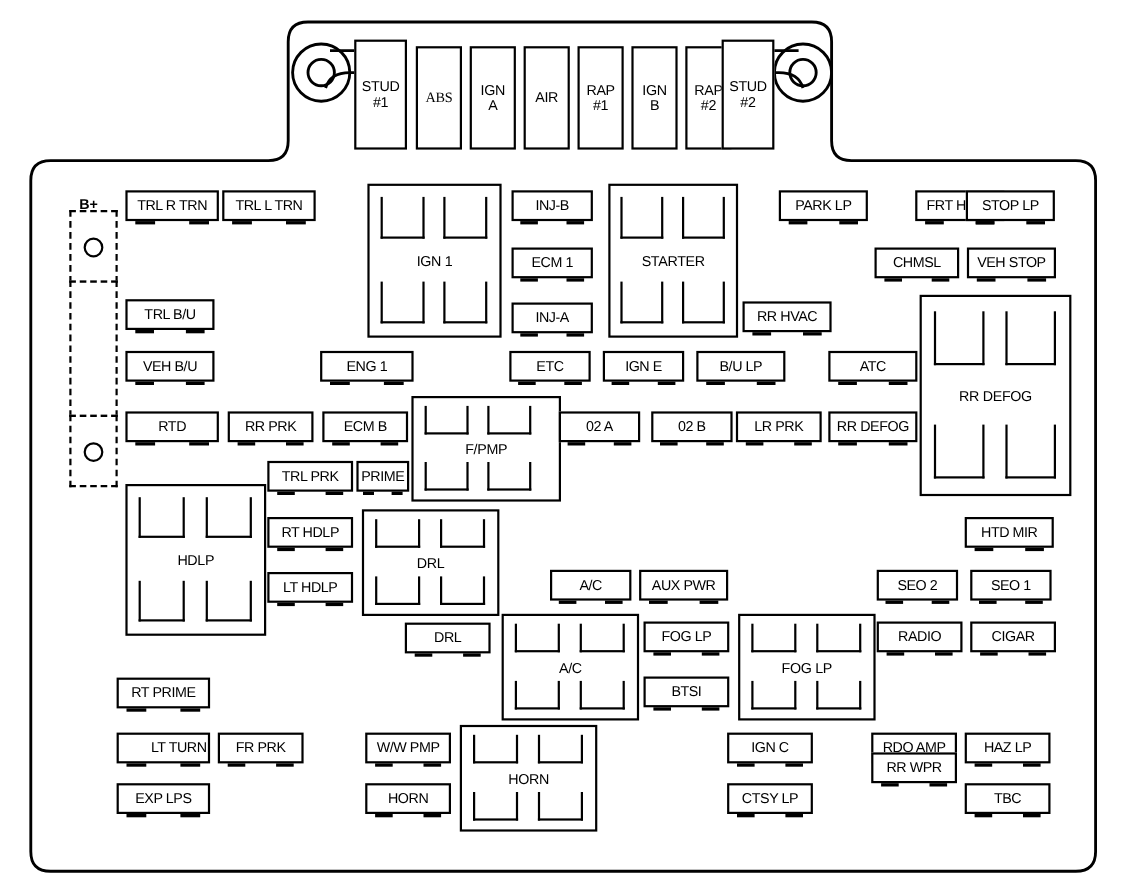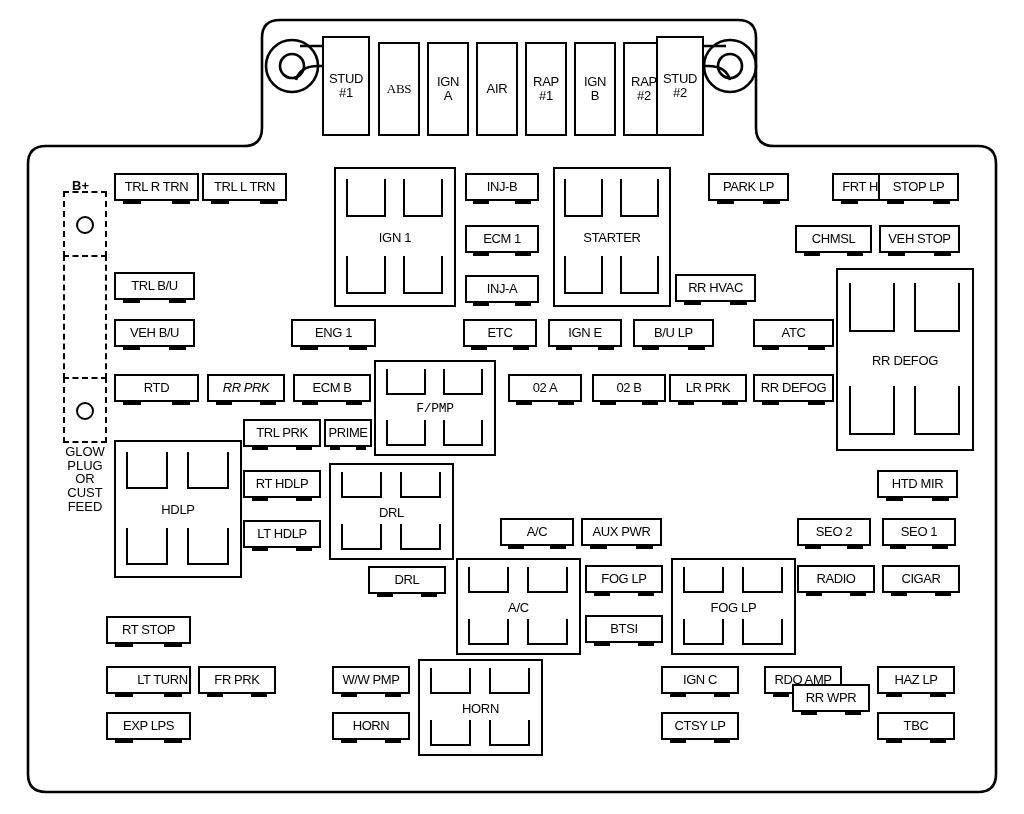--- a/index.html
+++ b/index.html
@@ -152,25 +152,20 @@
   <div class="bplus" style="left: 72px; top: 178px;">B+</div>
 
   <div class="dashbox" style="left:63px; top:191px; width:44px; height:66px;"></div>
   <div class="terminal-hole" style="left:76px; top:216px; width:18px; height:18px;"></div>
 
   <div class="dashbox" style="left:63px; top:255px; width:44px; height:124px;"></div>
 
   <div class="dashbox" style="left:63px; top:377px; width:44px; height:66px;"></div>
   <div class="terminal-hole" style="left:76px; top:402px; width:18px; height:18px;"></div>
 
-  <div class="plain-label" style="left:50px; top:445px; width:70px;">GLOW
-PLUG
-OR
-CUST
-FEED</div>
 
   <div id="top-fuse-layer">
       <div class="vfuse" style="left: 322px; top: 36px; width: 48px; height: 100px; white-space: pre-line;">STUD
 #1</div>
       <div class="vfuse" style="left: 378px; top: 42px; width: 42px; height: 94px; white-space: pre-line; font-family: Liberation Serif, serif;">ABS</div>
       <div class="vfuse" style="left: 427px; top: 42px; width: 42px; height: 94px; white-space: pre-line;">IGN
 A</div>
       <div class="vfuse" style="left: 476px; top: 42px; width: 42px; height: 94px; white-space: pre-line;">AIR</div>
       <div class="vfuse" style="left: 525px; top: 42px; width: 42px; height: 94px; white-space: pre-line;">RAP
 #1</div>
@@ -196,21 +191,21 @@
         <div class="pad" style="left: 65px; top: 87px; width: 39px; height: 38px;"></div>
         <div class="rlabel">STARTER</div>
       </div>
       <div class="relay" style="left: 836px; top: 268px; width: 138px; height: 183px;">
         <div class="pad" style="left: 11px; top: 13px; width: 46px; height: 49px;"></div>
         <div class="pad" style="left: 76px; top: 13px; width: 46px; height: 49px;"></div>
         <div class="pad" style="left: 11px; top: 116px; width: 46px; height: 49px;"></div>
         <div class="pad" style="left: 76px; top: 116px; width: 46px; height: 49px;"></div>
         <div class="rlabel">RR DEFOG</div>
       </div>
-      <div class="relay" style="left: 374px; top: 360px; width: 122px; height: 96px; font-family: Liberation Mono, monospace;">
+      <div class="relay" style="left: 374px; top: 360px; width: 136px; height: 96px;">
         <div class="pad" style="left: 10px; top: 7px; width: 40px; height: 26px;"></div>
         <div class="pad" style="left: 67px; top: 7px; width: 40px; height: 26px;"></div>
         <div class="pad" style="left: 10px; top: 58px; width: 40px; height: 26px;"></div>
         <div class="pad" style="left: 67px; top: 58px; width: 40px; height: 26px;"></div>
         <div class="rlabel">F/PMP</div>
       </div>
       <div class="relay" style="left: 114px; top: 440px; width: 128px; height: 138px;">
         <div class="pad" style="left: 10px; top: 10px; width: 42px; height: 37px;"></div>
         <div class="pad" style="left: 71px; top: 10px; width: 42px; height: 37px;"></div>
         <div class="pad" style="left: 10px; top: 86px; width: 42px; height: 37px;"></div>
@@ -259,46 +254,46 @@
       <div class="fuse" style="left: 114px; top: 272px; width: 81px; height: 28px;">TRL B/U</div>
       <div class="fuse" style="left: 465px; top: 275px; width: 74px; height: 28px;">INJ-A</div>
       <div class="fuse" style="left: 675px; top: 274px; width: 81px; height: 28px;">RR HVAC</div>
       <div class="fuse" style="left: 114px; top: 319px; width: 81px; height: 28px;">VEH B/U</div>
       <div class="fuse" style="left: 291px; top: 319px; width: 85px; height: 28px;">ENG 1</div>
       <div class="fuse" style="left: 463px; top: 319px; width: 74px; height: 28px;">ETC</div>
       <div class="fuse" style="left: 548px; top: 319px; width: 74px; height: 28px;">IGN E</div>
       <div class="fuse" style="left: 633px; top: 319px; width: 81px; height: 28px;">B/U LP</div>
       <div class="fuse" style="left: 753px; top: 319px; width: 81px; height: 28px;">ATC</div>
       <div class="fuse" style="left: 114px; top: 374px; width: 85px; height: 28px;">RTD</div>
-      <div class="fuse" style="left: 207px; top: 374px; width: 78px; height: 28px; font-style: italic;">RR PRK</div>
+      <div class="fuse" style="left: 207px; top: 374px; width: 78px; height: 28px;">RR PRK</div>
       <div class="fuse" style="left: 293px; top: 374px; width: 78px; height: 28px;">ECM B</div>
       <div class="fuse" style="left: 508px; top: 374px; width: 74px; height: 28px;">02 A</div>
       <div class="fuse" style="left: 592px; top: 374px; width: 74px; height: 28px;">02 B</div>
       <div class="fuse" style="left: 669px; top: 374px; width: 78px; height: 28px;">LR PRK</div>
       <div class="fuse" style="left: 753px; top: 374px; width: 81px; height: 28px;">RR DEFOG</div>
       <div class="fuse" style="left: 243px; top: 419px; width: 78px; height: 28px;">TRL PRK</div>
       <div class="fuse" style="left: 324px; top: 419px; width: 48px; height: 28px;">PRIME</div>
       <div class="fuse" style="left: 243px; top: 470px; width: 78px; height: 28px;">RT HDLP</div>
       <div class="fuse" style="left: 877px; top: 470px; width: 81px; height: 28px;">HTD MIR</div>
       <div class="fuse" style="left: 243px; top: 520px; width: 78px; height: 28px;">LT HDLP</div>
       <div class="fuse" style="left: 500px; top: 518px; width: 74px; height: 28px;">A/C</div>
       <div class="fuse" style="left: 581px; top: 518px; width: 81px; height: 28px;">AUX PWR</div>
       <div class="fuse" style="left: 797px; top: 518px; width: 74px; height: 28px;">SEO 2</div>
       <div class="fuse" style="left: 882px; top: 518px; width: 74px; height: 28px;">SEO 1</div>
       <div class="fuse" style="left: 368px; top: 566px; width: 78px; height: 28px;">DRL</div>
       <div class="fuse" style="left: 585px; top: 565px; width: 78px; height: 28px;">FOG LP</div>
       <div class="fuse" style="left: 797px; top: 565px; width: 78px; height: 28px;">RADIO</div>
       <div class="fuse" style="left: 882px; top: 565px; width: 78px; height: 28px;">CIGAR</div>
       <div class="fuse" style="left: 585px; top: 615px; width: 78px; height: 28px;">BTSI</div>
-      <div class="fuse" style="left: 106px; top: 616px; width: 85px; height: 28px;">RT STOP</div>
+      <div class="fuse" style="left: 106px; top: 616px; width: 85px; height: 28px;">RT PRIME</div>
       <div class="fuse" style="left: 106px; top: 666px; width: 85px; height: 28px; padding-left: 28px;">LT TURN</div>
       <div class="fuse" style="left: 198px; top: 666px; width: 78px; height: 28px;">FR PRK</div>
       <div class="fuse" style="left: 332px; top: 666px; width: 78px; height: 28px; text-align: center;">W/W PMP</div>
       <div class="fuse" style="left: 661px; top: 666px; width: 78px; height: 28px;">IGN C</div>
-      <div class="fuse" style="left: 764px; top: 666px; width: 78px; height: 28px; text-align: center;">RDO AMP</div>
+      <div class="fuse" style="left: 792px; top: 666px; width: 78px; height: 28px; text-align: center;">RDO AMP</div>
       <div class="fuse" style="left: 877px; top: 666px; width: 78px; height: 28px;">HAZ LP</div>
       <div class="fuse" style="left: 106px; top: 712px; width: 85px; height: 28px;">EXP LPS</div>
       <div class="fuse" style="left: 332px; top: 712px; width: 78px; height: 28px;">HORN</div>
       <div class="fuse" style="left: 661px; top: 712px; width: 78px; height: 28px;">CTSY LP</div>
       <div class="fuse" style="left: 792px; top: 684px; width: 78px; height: 28px;">RR WPR</div>
       <div class="fuse" style="left: 877px; top: 712px; width: 78px; height: 28px;">TBC</div>
     </div>
 
 
 </div>

